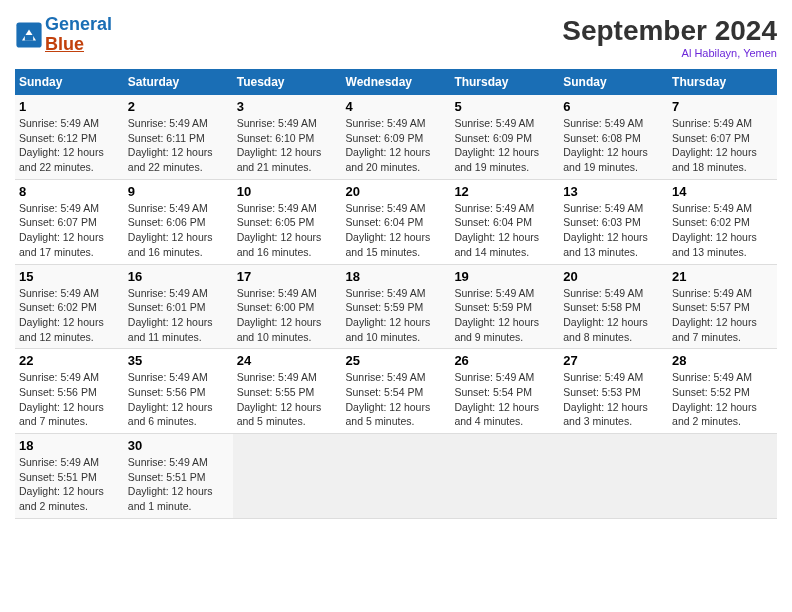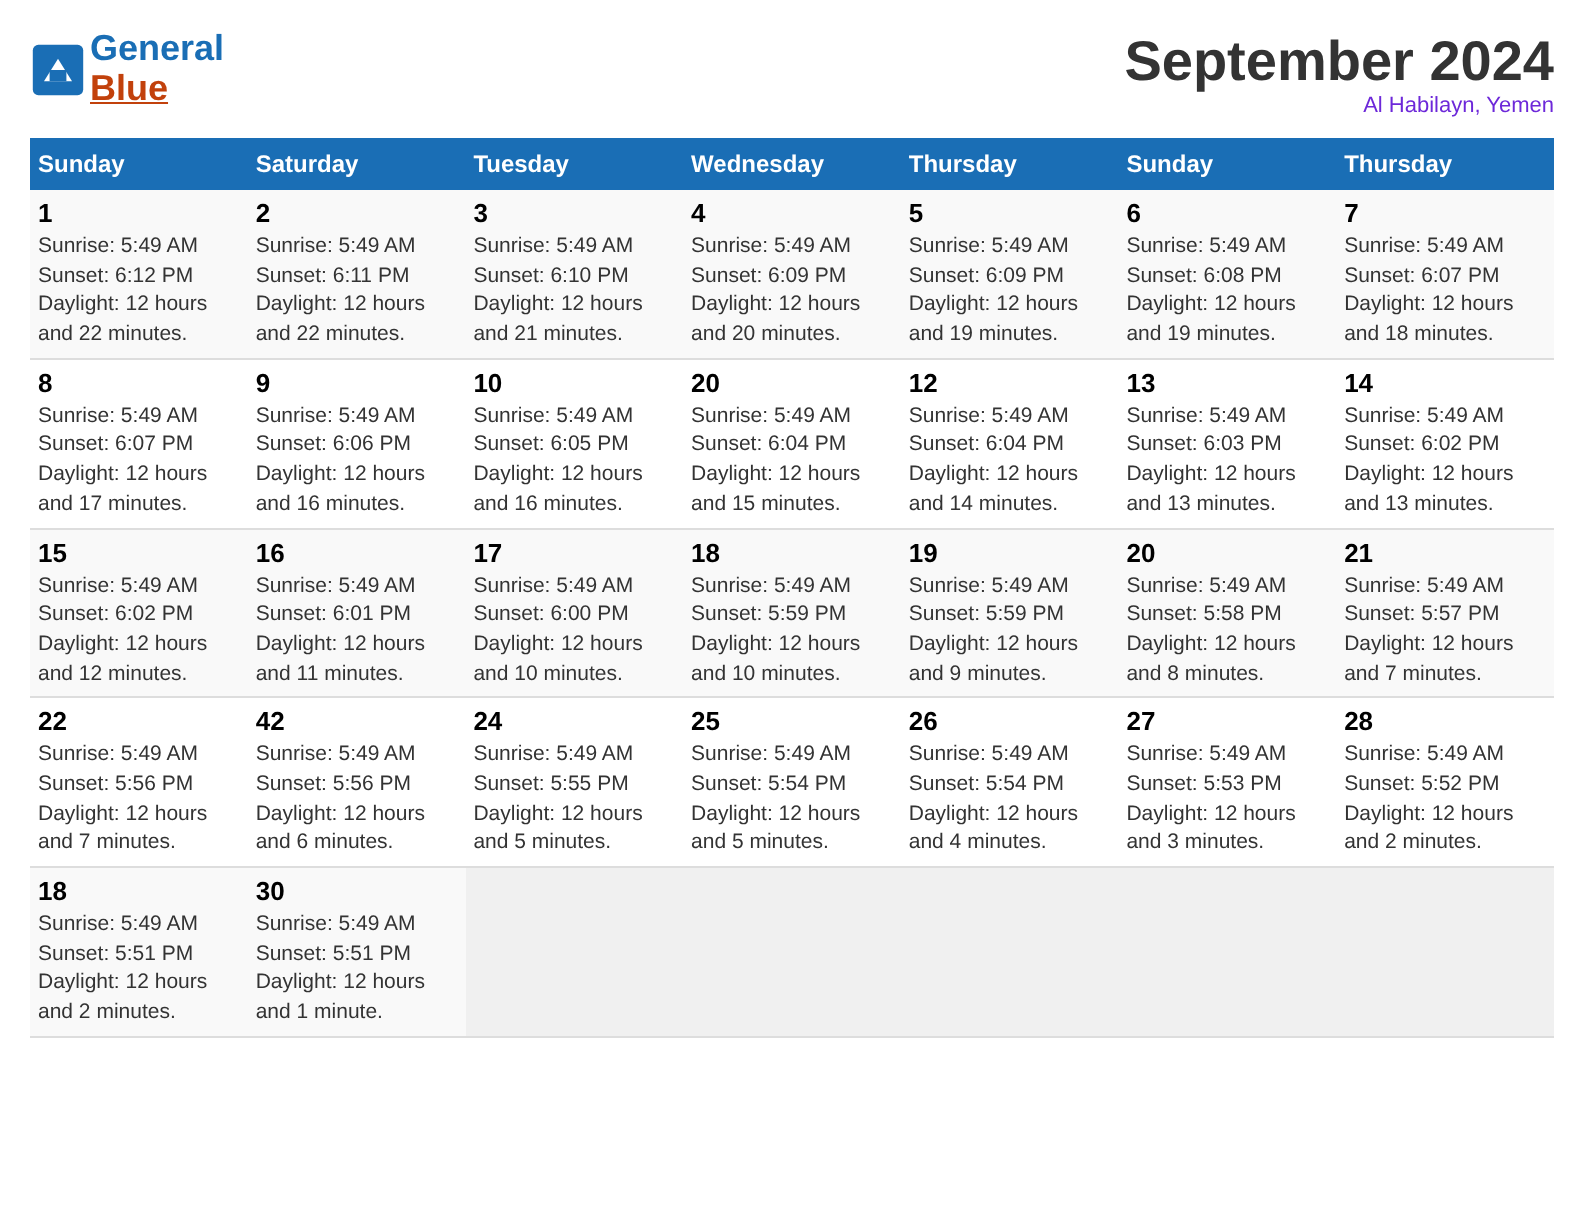--- a/index.html
+++ b/index.html
@@ -302,21 +302,21 @@
       <tr>
         <td>
         <span class="day-num">22</span>
         <div class="day-info">
           Sunrise: 5:49 AM<br>
           Sunset: 5:56 PM<br>
           Daylight: 12 hours and 7 minutes.
         </div>
       </td>
         <td>
-        <span class="day-num">42</span>
+        <span class="day-num">35</span>
         <div class="day-info">
           Sunrise: 5:49 AM<br>
           Sunset: 5:56 PM<br>
           Daylight: 12 hours and 6 minutes.
         </div>
       </td>
         <td>
         <span class="day-num">24</span>
         <div class="day-info">
           Sunrise: 5:49 AM<br>

